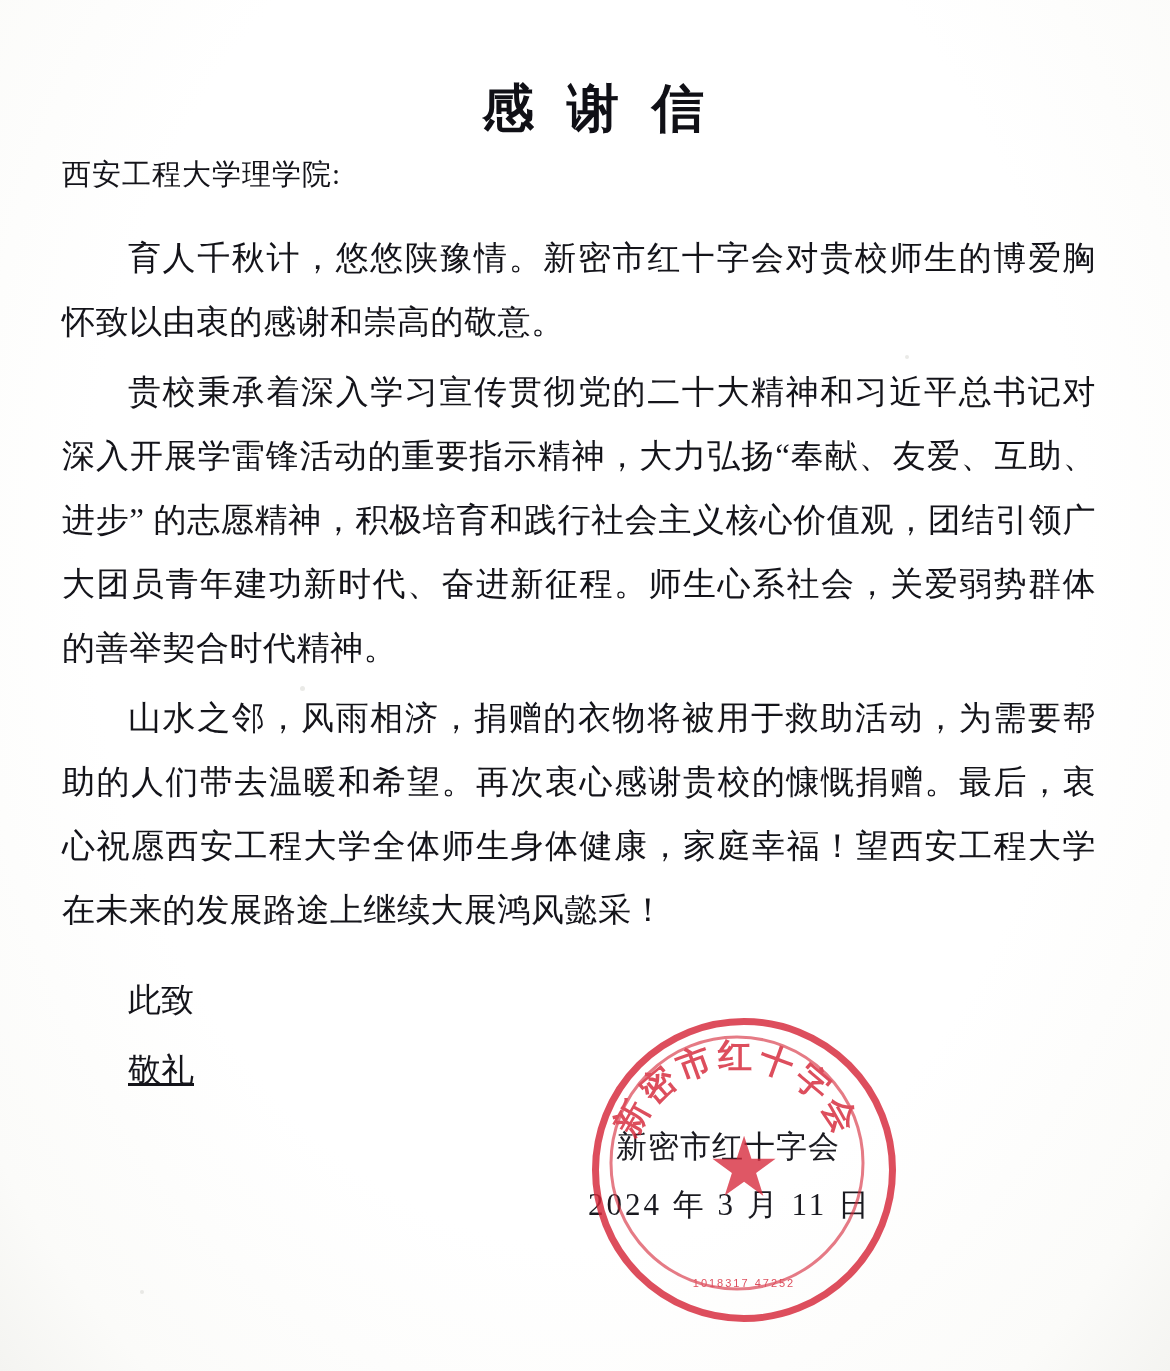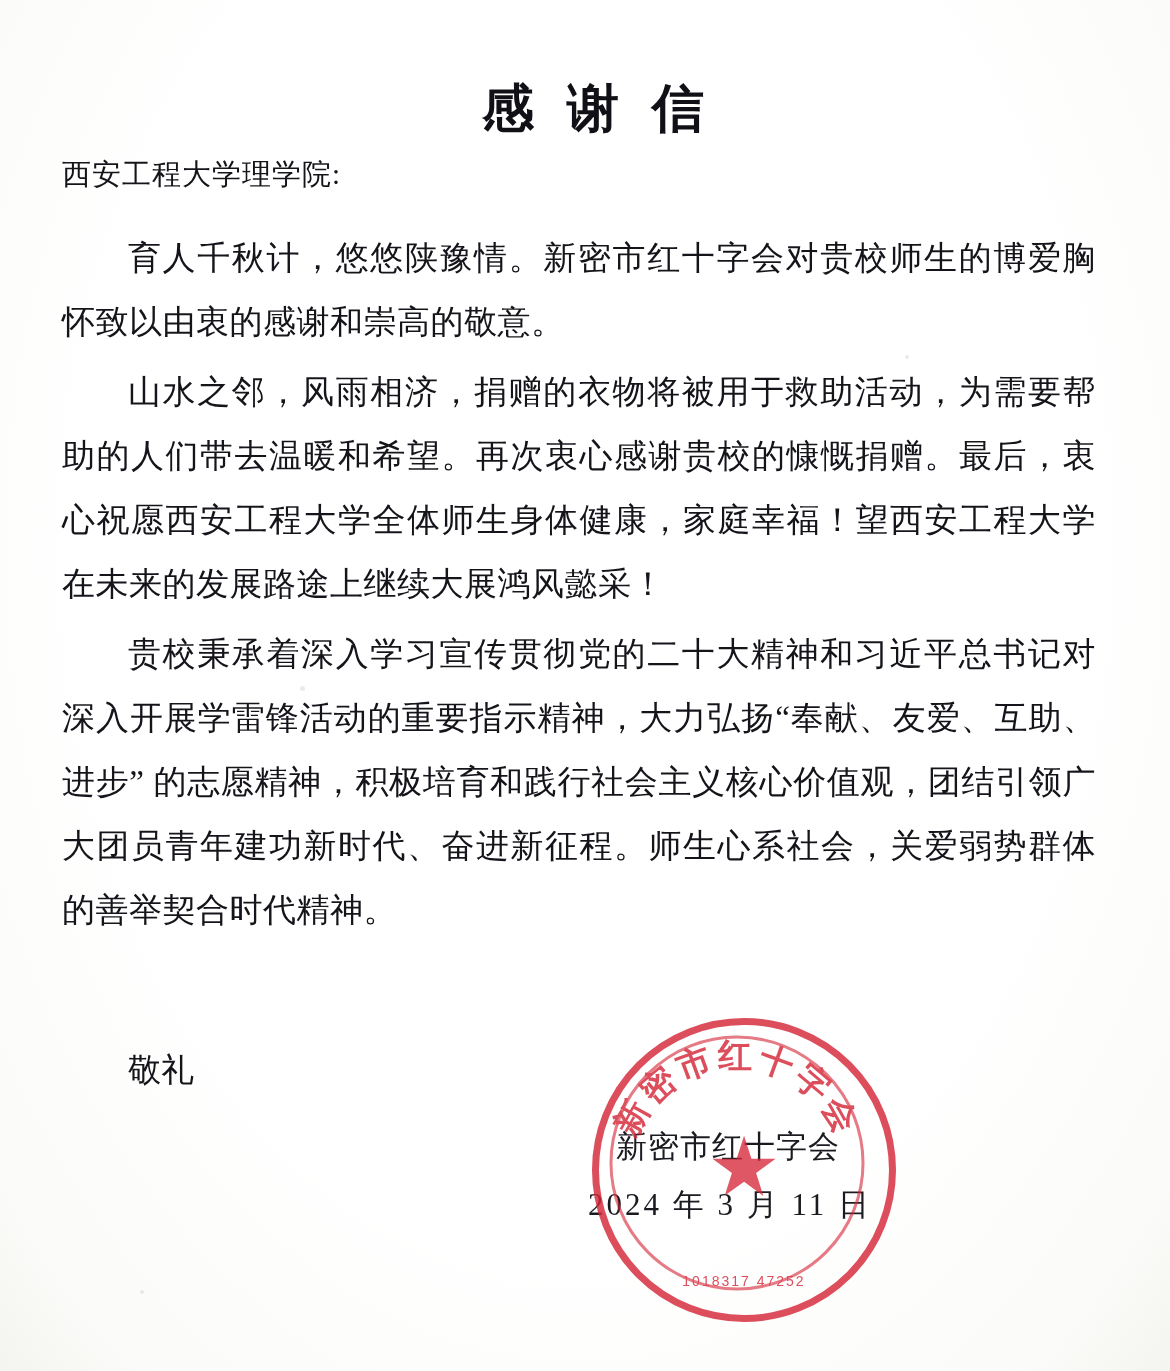--- a/index.html
+++ b/index.html
@@ -72,21 +72,21 @@
 
   .closing {
     position: absolute;
     left: 62px;
     width: 600px;
     font-size: 33px;
     line-height: 64px;
     color: #14141a;
   }
   .closing-1 { top: 968px; text-indent: 66px; }
-  .closing-2 { top: 1038px; text-indent: 0; padding-left: 66px; }
+  .closing-2 { top: 1038px; text-indent: 0; padding-left: 66px; text-decoration: underline; }
 
   
   .sign-block {
     position: absolute;
     left: 588px;
     top: 1118px;
     width: 380px;
     font-size: 31px;
     line-height: 58px;
     color: #1a1a20;
@@ -124,21 +124,21 @@
     line-height: 1;
     opacity: 0.95;
   }
 
   .seal-code {
     position: absolute;
     left: 0;
     right: 0;
     bottom: 26px;
     text-align: center;
-    font-size: 14px;
+    font-size: 11px;
     letter-spacing: 2px;
     color: #d6283a;
     font-family: "Liberation Sans", sans-serif;
   }
 
   .seal-arc-text {
     fill: #d6283a;
     font-size: 34px;
     font-family: "Liberation Serif", "DejaVu Serif", serif;
     letter-spacing: 4px;
@@ -154,24 +154,25 @@
 <div class="paper"></div>
 
 <div class="page">
 
   <div class="title">感 谢 信</div>
 
   <div class="salutation">西安工程大学理学院:</div>
 
   <div class="body-text">
     <p class="para">育人千秋计，悠悠陕豫情。新密市红十字会对贵校师生的博爱胸怀致以由衷的感谢和崇高的敬意。</p>
+    <p class="para">贵校秉承着深入学习宣传贯彻党的二十大精神和习近平总书记对深入开展学雷锋活动的重要指示精神，大力弘扬“奉献、友爱、互助、进步” 的志愿精神，积极培育和践行社会主义核心价值观，团结引领广大团员青年建功新时代、奋进新征程。师生心系社会，关爱弱势群体的善举契合时代精神。</p>
     <p class="para">山水之邻，风雨相济，捐赠的衣物将被用于救助活动，为需要帮助的人们带去温暖和希望。再次衷心感谢贵校的慷慨捐赠。最后，衷心祝愿西安工程大学全体师生身体健康，家庭幸福！望西安工程大学在未来的发展路途上继续大展鸿风懿采！</p>
-    <p class="para">贵校秉承着深入学习宣传贯彻党的二十大精神和习近平总书记对深入开展学雷锋活动的重要指示精神，大力弘扬“奉献、友爱、互助、进步” 的志愿精神，积极培育和践行社会主义核心价值观，团结引领广大团员青年建功新时代、奋进新征程。师生心系社会，关爱弱势群体的善举契合时代精神。</p>
   </div>
 
+  <div class="closing closing-1">此致</div>
   <div class="closing closing-2">敬礼</div>
 
   <div class="sign-block">
     <div class="sign-org">新密市红十字会</div>
     <div class="sign-date">2024 年 3 月 11 日</div>
   </div>
 
   <div class="seal">
     <div class="seal-inner">
       <svg width="276" height="276" viewBox="0 0 276 276">

